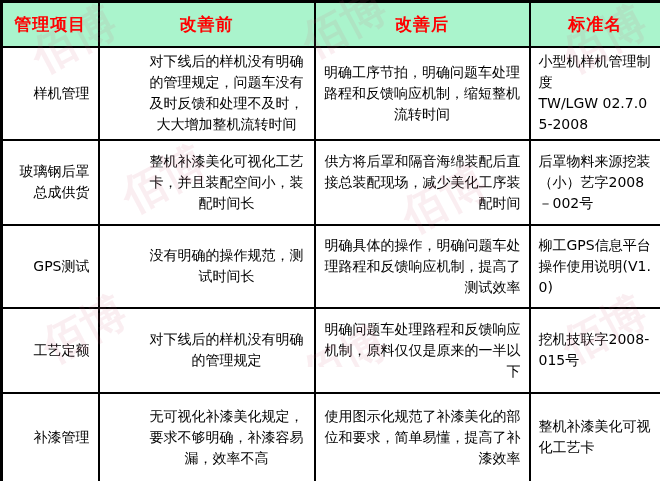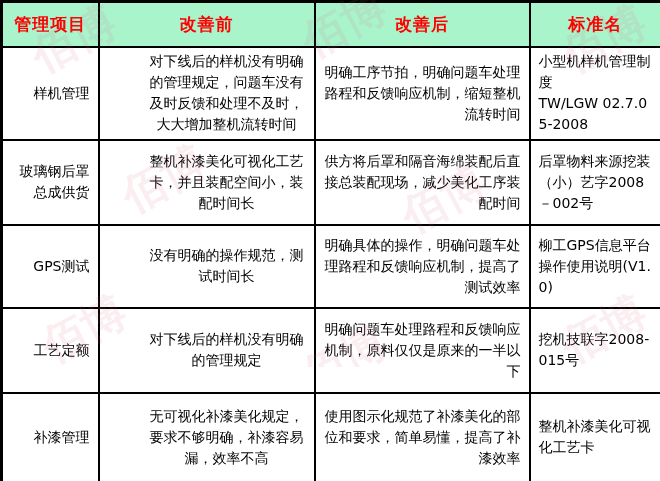--- a/index.html
+++ b/index.html
@@ -44,21 +44,21 @@
   tr.hdr { height: 45px; }
   tr.r0 { height: 93px; }
   tr.r1 { height: 85px; }
   tr.r2 { height: 83px; }
   tr.r3 { height: 85px; }
   tr.r4 { height: 90px; }
 
   td.c-item   { text-align: right; }
   td.c-before { text-align: center; padding-left: 48px; }
   td.c-after  { text-align: right; }
-  td.c-after.left { text-align: right; margin-left: 7px; }
+  td.c-after.left { text-align: center; margin-left: 7px; }
   td.c-std    { text-align: left; white-space: pre-line; }
 
   
   .watermark {
     position: absolute;
     inset: 0;
     pointer-events: none;
     overflow: hidden;
     z-index: 5;
   }

